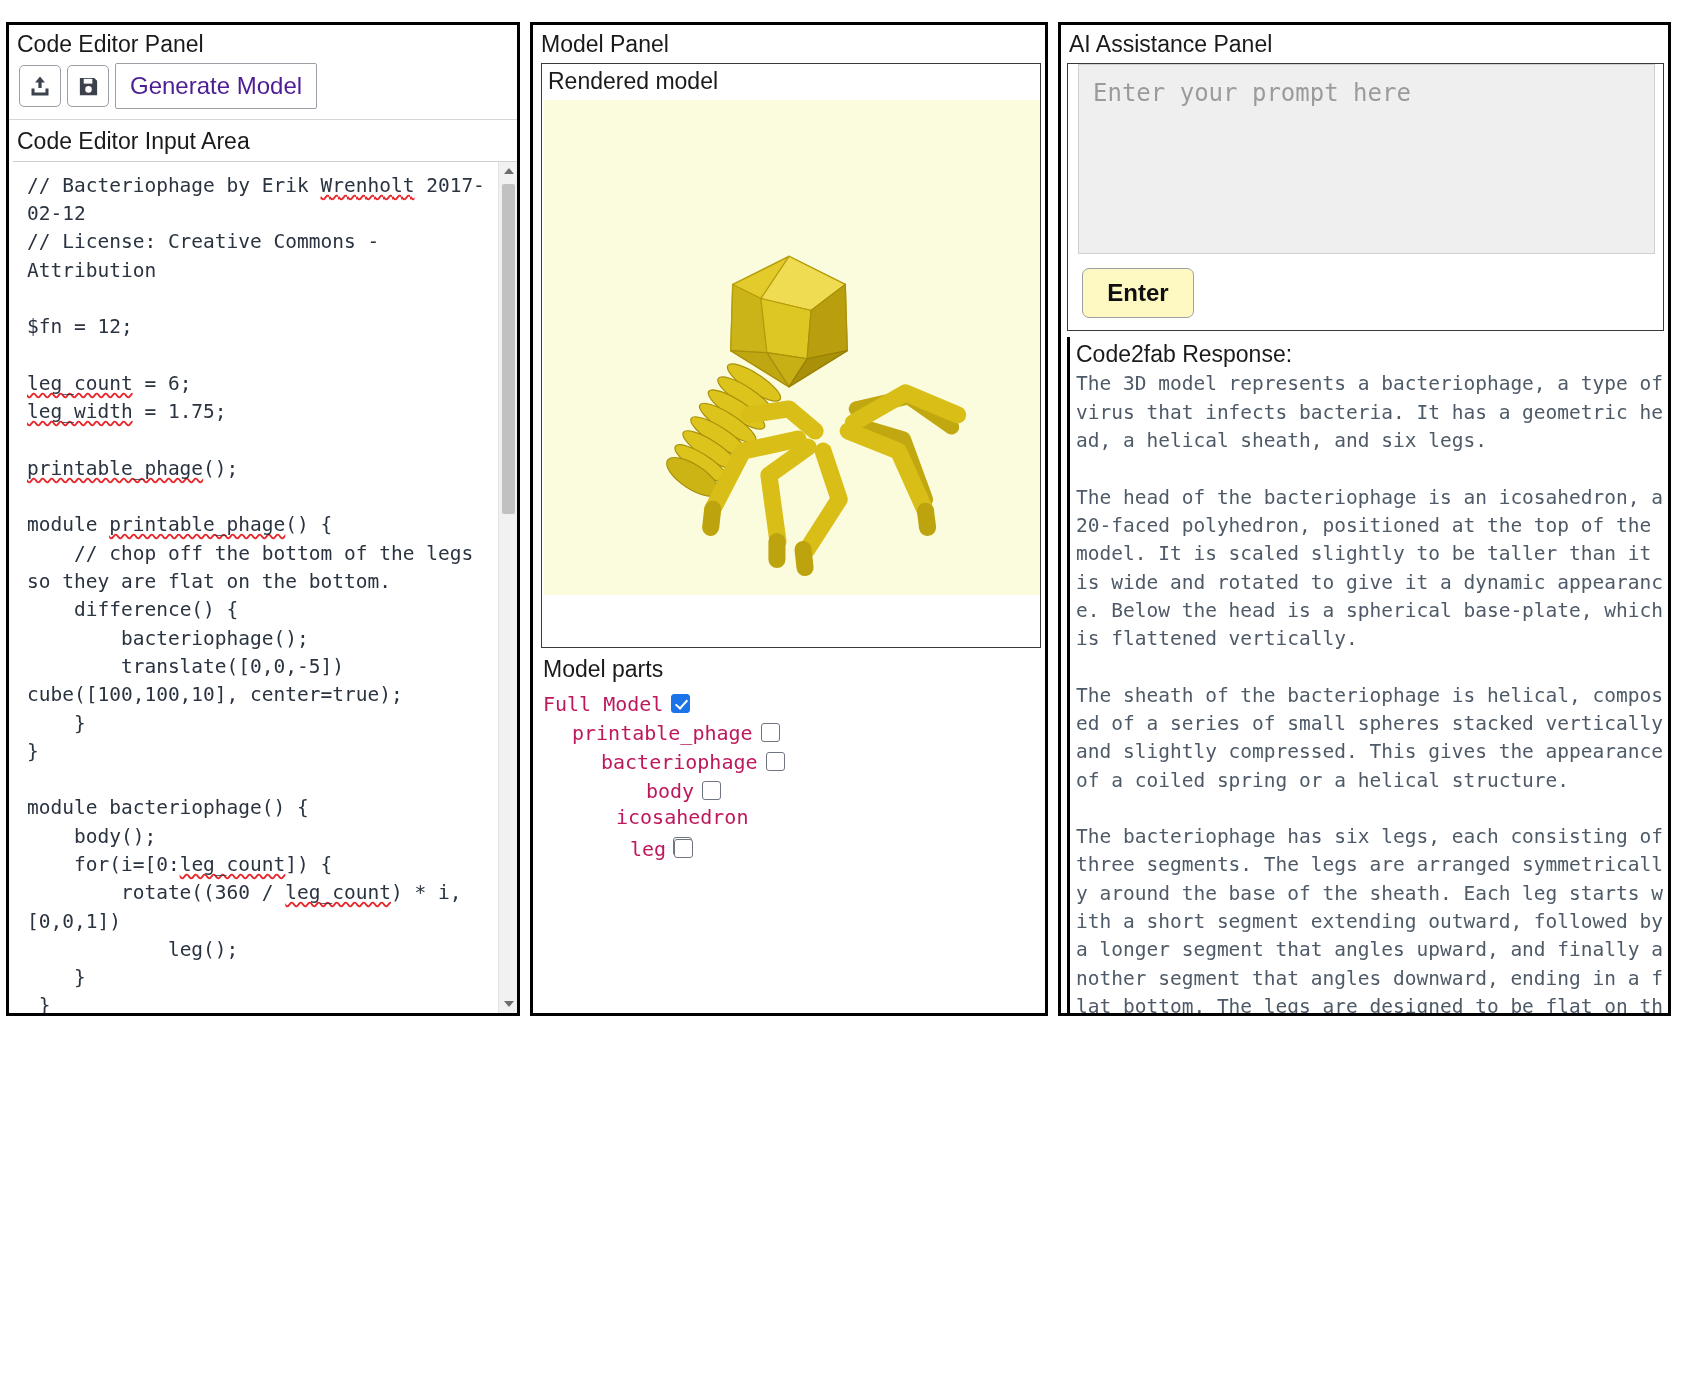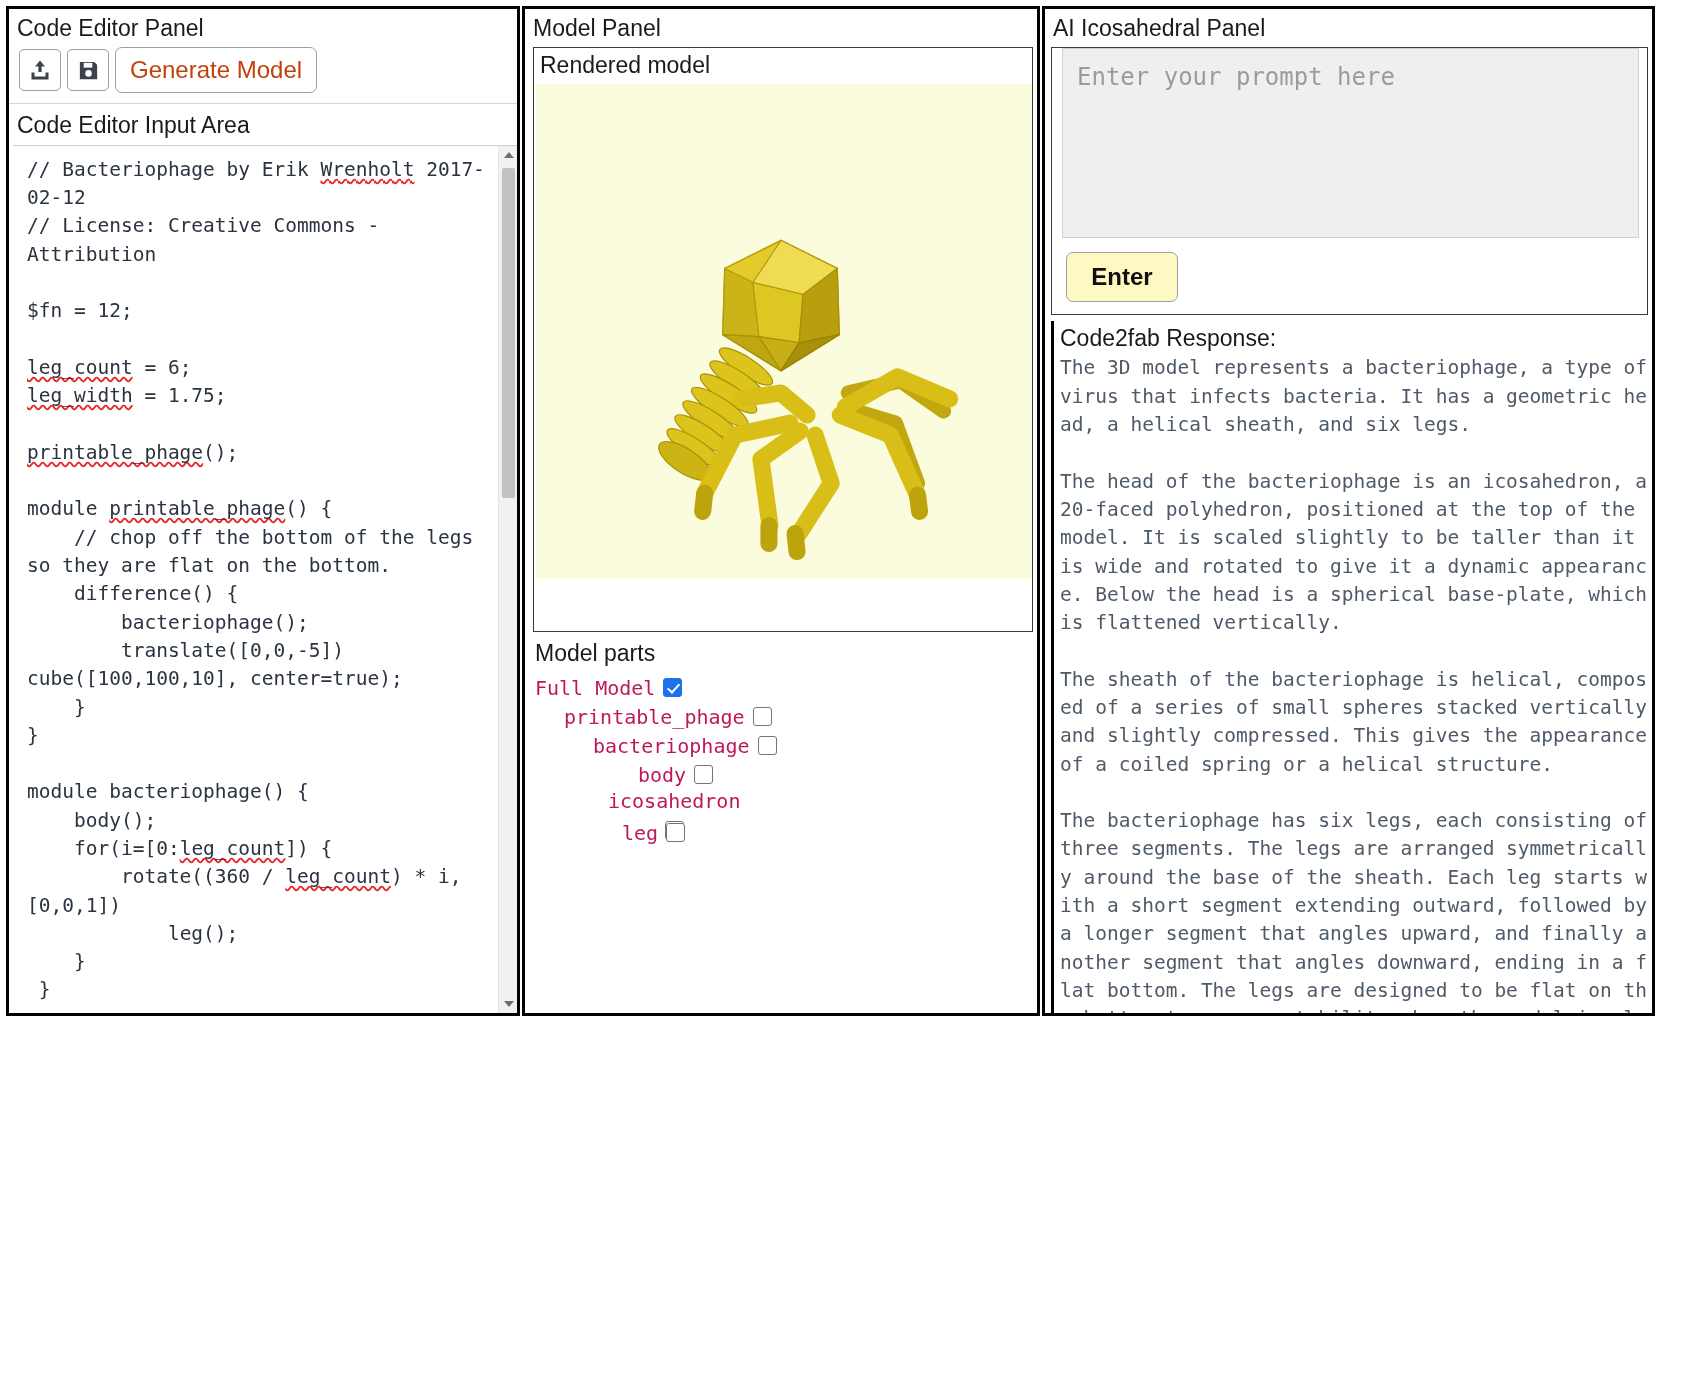--- a/index.html
+++ b/index.html
@@ -7,22 +7,22 @@
     margin: 0; padding: 0;
     width: 1689px; height: 1380px;
     background: #ffffff;
     font-family: "Liberation Sans", sans-serif;
     overflow: hidden;
   }
   .app {
     position: relative;
     width: 1689px; height: 1022px;
     display: flex;
-    gap: 2px;
-    padding: 6px 4px 6px 6px;
+    gap: 10px;
+    padding: 22px 4px 6px 6px;
   }
 
   
   .panel {
     border: 3px solid #000;
     background: #fff;
     position: relative;
     display: flex;
     flex-direction: column;
     overflow: hidden;
@@ -50,23 +50,23 @@
     border-radius: 5px;
     background: #fff;
     display: flex; align-items: center; justify-content: center;
     padding: 0;
     cursor: pointer;
   }
   .icon-btn svg { display: block; }
   .generate-btn {
     height: 46px;
     border: 1px solid #9aa0a6;
-    border-radius: 7px;
-    background: #fff;
-    color: #c2410c;
+    border-radius: 2px;
+    background: #fff;
+    color: #4c1d95;
     font-size: 24px;
     font-family: "Liberation Sans", sans-serif;
     padding: 0 14px;
     cursor: pointer;
     line-height: 1;
   }
   .subtitle {
     font-size: 23px;
     color: #1a1a1a;
     padding: 8px 0 6px 8px;
@@ -424,21 +424,21 @@
           <span class="cb"></span>
         </div>
         <div class="tree-row" style="margin-left: 87px;">
           <span>leg</span>
           <span class="cb"></span>
         </div>
       </div>
   </section>
 
   <section class="panel" id="panel-ai">
-    <div class="panel-title">AI Icosahedral Panel</div>
+    <div class="panel-title">AI Assistance Panel</div>
 
     <div class="prompt-box">
       <textarea class="prompt-input" placeholder="Enter your prompt here" style=""></textarea>
       <button class="enter-btn">Enter</button>
     </div>
 
     <div class="resp-wrap">
       <div class="resp-title">Code2fab Response:</div>
       <div class="resp-body">The 3D model represents a bacteriophage, a type of virus that infects bacteria. It has a geometric head, a helical sheath, and six legs.
 

